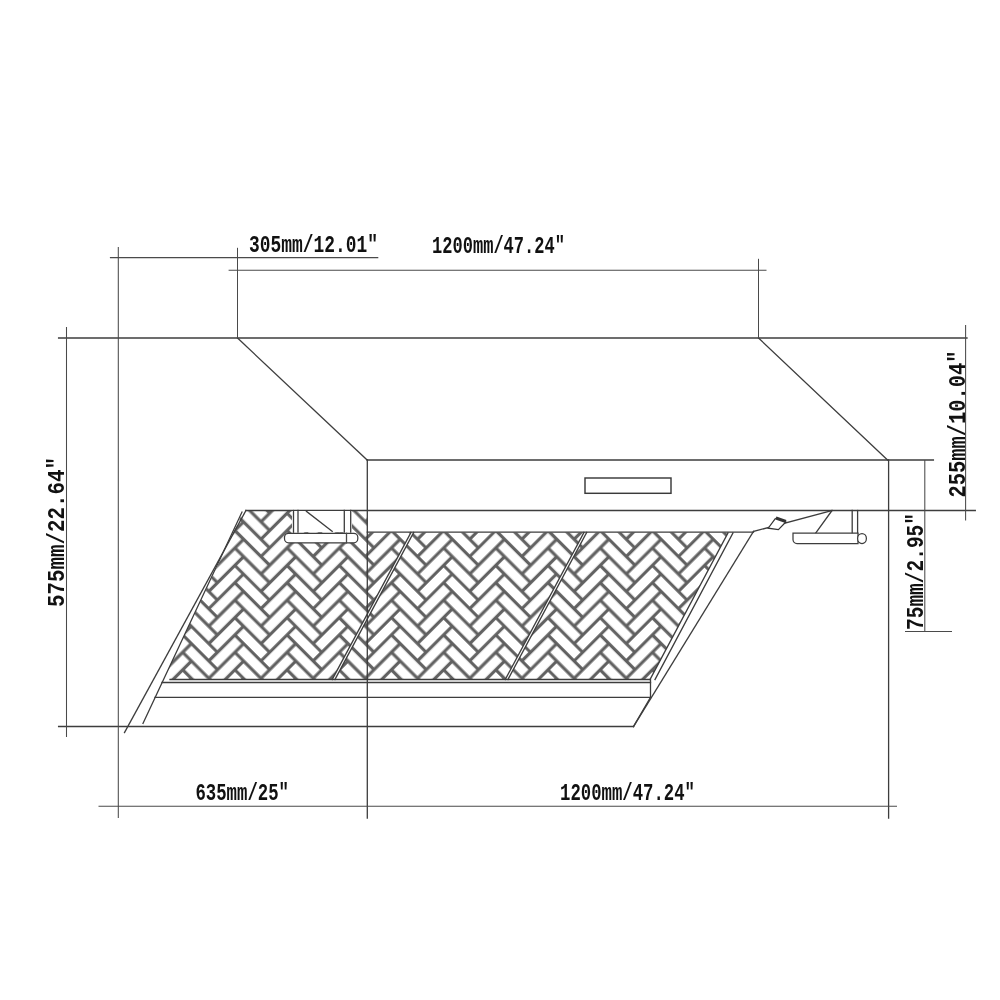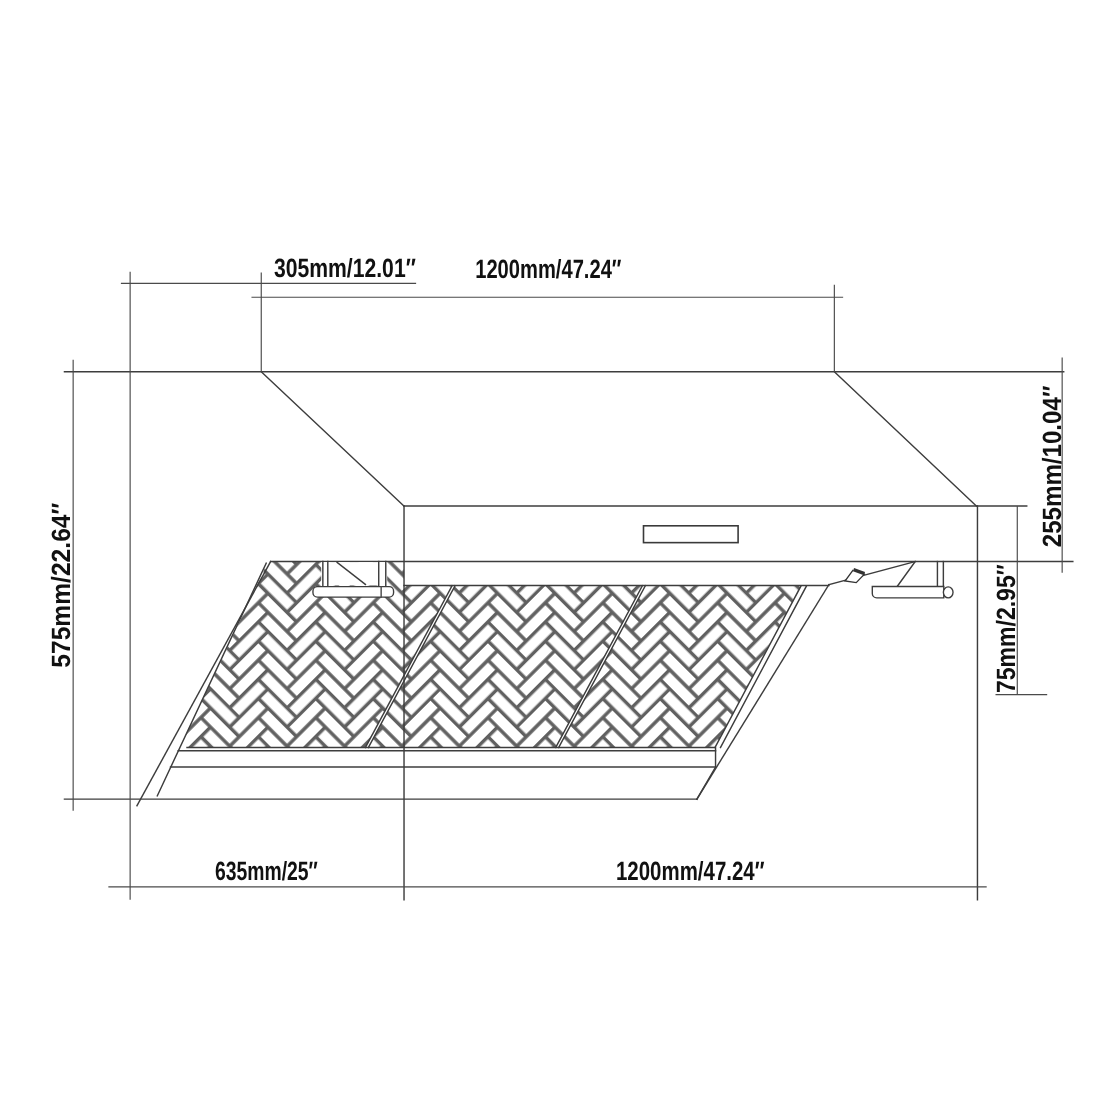--- a/index.html
+++ b/index.html
@@ -1,15 +1,15 @@
 <!DOCTYPE html>
 <html><head><meta charset="utf-8">
 <style>
 html,body{margin:0;padding:0;background:#ffffff;}
-#page{filter:grayscale(1);position:relative;width:1000px;height:1000px;background:#ffffff;font-family:Liberation Sans, sans-serif;}
+#page{filter:grayscale(1);position:relative;width:1000px;height:1000px;background:#ffffff;font-family:Liberation Mono, monospace;}
 .dim{font-weight:bold;font-size:24px;fill:#111;opacity:0.999;}
 </style></head>
 <body>
 <div id="page">
 <svg width="1000" height="1000" viewBox="0 0 1000 1000">
 <defs>
 
 <pattern id="hb" width="73.8" height="73.8" patternUnits="userSpaceOnUse" patternTransform="rotate(-45)">
 <rect x="-8" y="-8" width="89.8" height="89.8" fill="#606060"></rect>
 <g fill="#ffffff">

